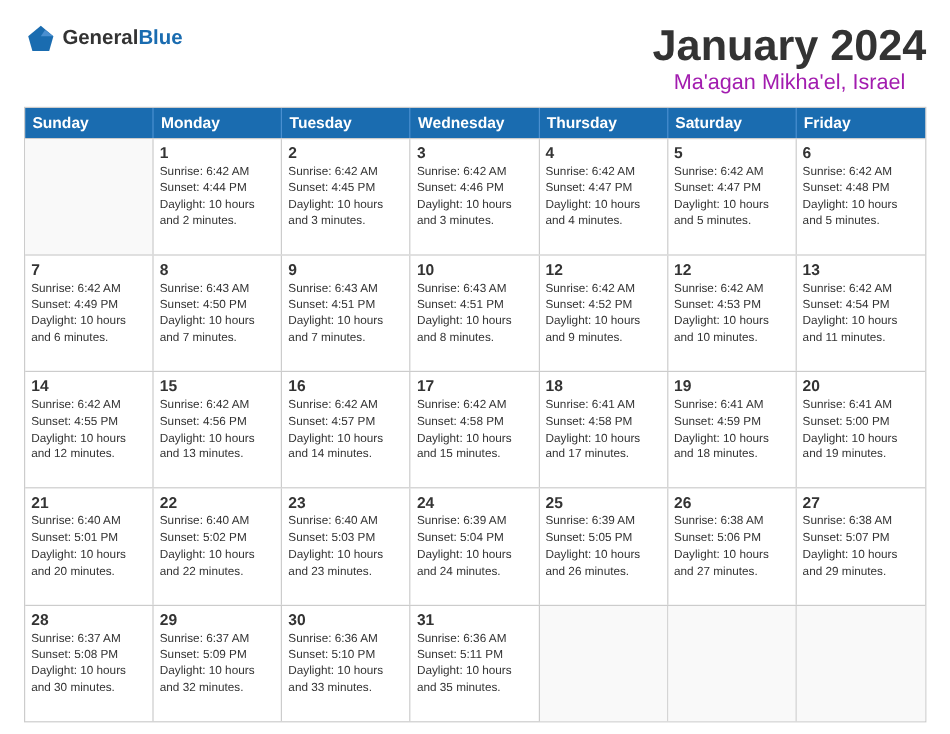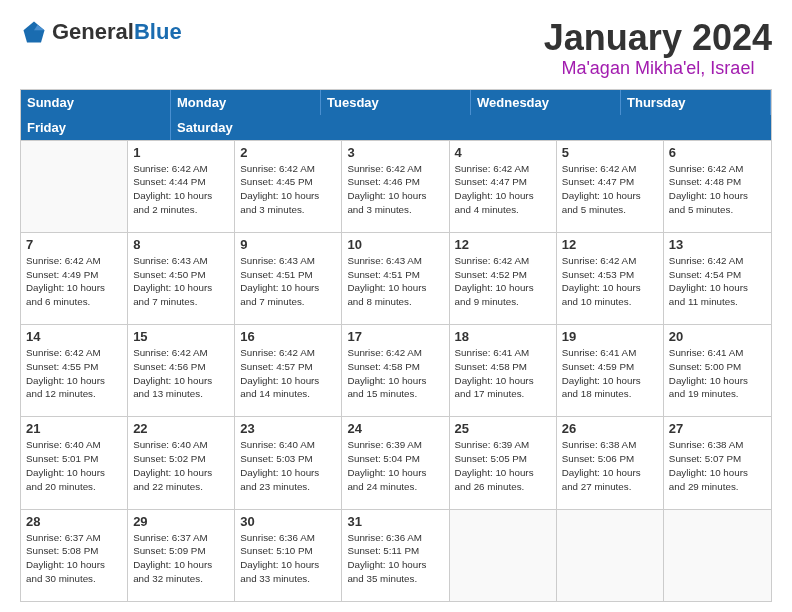--- a/index.html
+++ b/index.html
@@ -47,21 +47,21 @@
       font-weight: normal;
     }
     .calendar {
       flex: 1;
       display: flex;
       flex-direction: column;
       border: 1px solid #ccc;
     }
     .cal-header-row {
       display: grid;
-      grid-template-columns: repeat(5, 1fr);
+      grid-template-columns: repeat(7, 1fr);
       background: #1a6cb0;
     }
     .cal-header-cell {
       color: #fff;
       font-weight: bold;
       font-size: 13px;
       padding: 5px 6px;
       border-right: 1px solid #4a8fd0;
       text-align: left;
     }
@@ -104,40 +104,40 @@
 <body>
 
 <div class="page">
   <div class="header">
     <div class="logo">
       <svg class="logo-icon" viewBox="0 0 32 32">
         <polygon points="16,4 28,14 24,28 8,28 4,14" fill="#1a6cb0"></polygon>
         <polygon points="20,8 28,14 16,14" fill="#4a8fd0"></polygon>
       </svg>
       <div>
-        <div style="font-size:22px;font-weight:bold;color:#333;line-height:1.15;">
+        <div style="font-size:17px;font-weight:bold;color:#333;line-height:1.15;">
           <span>General</span><span style="color:#1a6cb0;">Blue</span>
         </div>
       </div>
     </div>
     <div class="header-right">
       <div class="month-title">January 2024</div>
       <div class="location-title">Ma'agan Mikha'el, Israel</div>
     </div>
   </div>
 
   <div class="calendar">
     <div class="cal-header-row">
     <div class="cal-header-cell">Sunday</div>
         <div class="cal-header-cell">Monday</div>
         <div class="cal-header-cell">Tuesday</div>
         <div class="cal-header-cell">Wednesday</div>
         <div class="cal-header-cell">Thursday</div>
+        <div class="cal-header-cell">Saturday</div>
         <div class="cal-header-cell">Friday</div>
-        <div class="cal-header-cell">Saturday</div>
       </div>
     <div class="cal-body">
     <div class="cal-row">
           <div class="cal-cell empty"></div>
           <div class="cal-cell">
             <div class="cell-day">1</div>
             <div class="cell-info">Sunrise: 6:42 AM<br>Sunset: 4:44 PM<br>Daylight: 10 hours and 2 minutes.</div>
           </div>
           <div class="cal-cell">
             <div class="cell-day">2</div>

